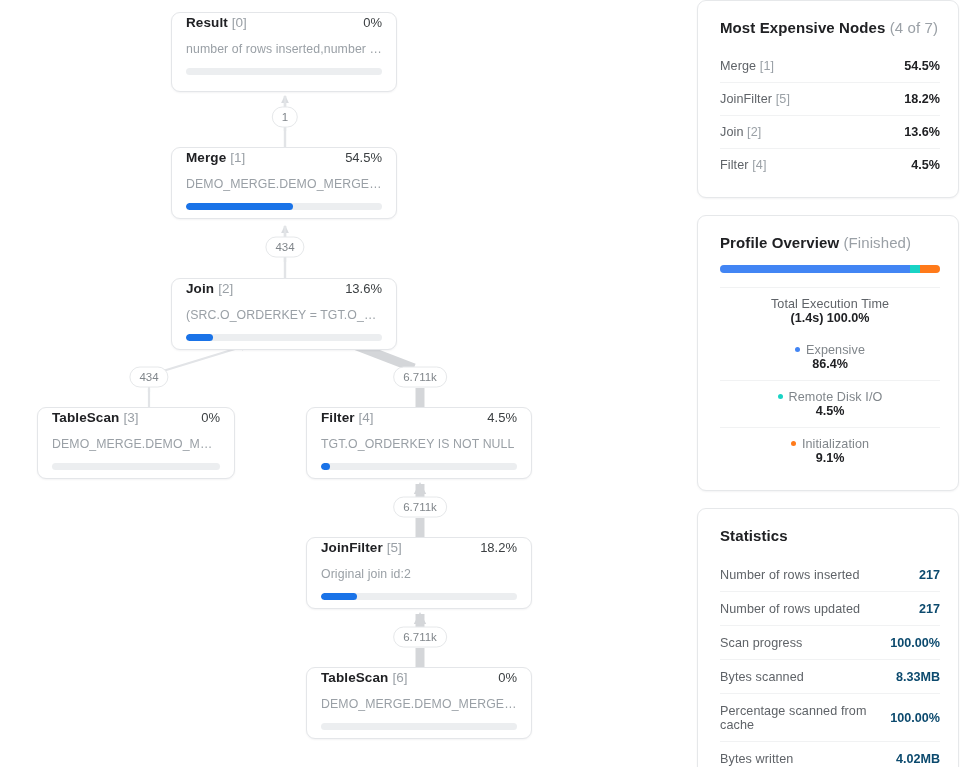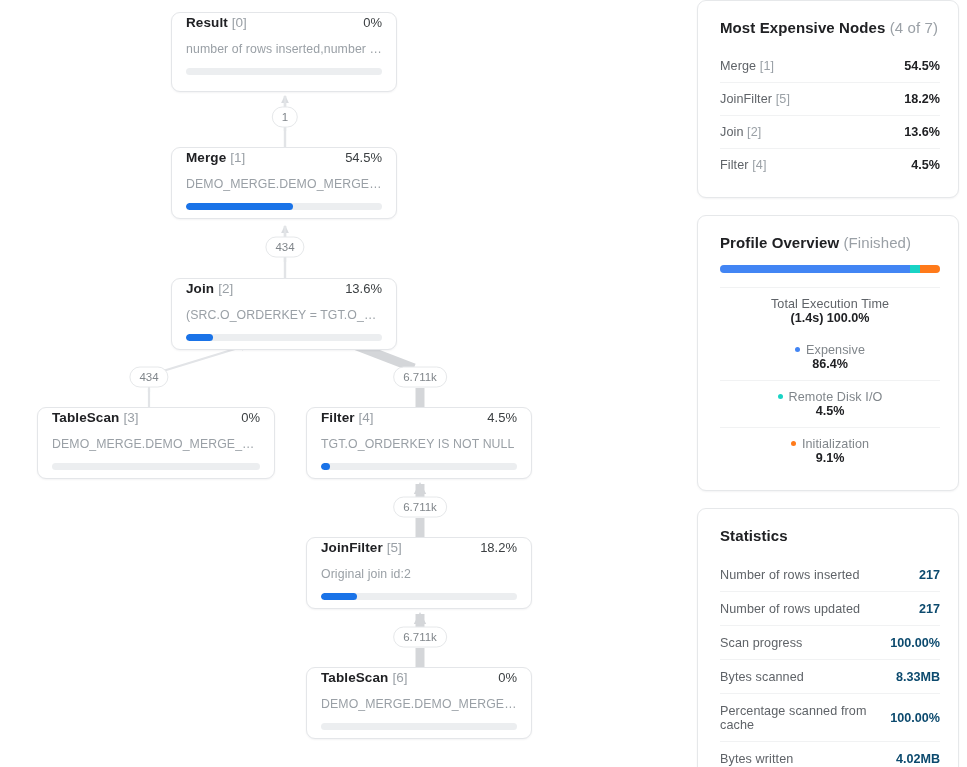--- a/index.html
+++ b/index.html
@@ -160,21 +160,21 @@
       <div class="node" style="left: 171px; top: 278px; width: 226px; height: 72px;">
         <div class="node-head">
           <div><span class="node-title">Join</span><span class="node-idx">[2]</span></div>
           <span class="node-pct">13.6%</span>
         </div>
         <div class="node-sub">(SRC.O_ORDERKEY = TGT.O_ORDERKEY)</div>
         <div class="bar-track">
           <div class="bar-fill" style="width: 13.6%;"></div>
         </div>
       </div>
-      <div class="node" style="left: 37px; top: 407px; width: 238px; height: 72px;">
+      <div class="node" style="left: 37px; top: 407px; width: 198px; height: 72px;">
         <div class="node-head">
           <div><span class="node-title">TableScan</span><span class="node-idx">[3]</span></div>
           <span class="node-pct">0%</span>
         </div>
         <div class="node-sub">DEMO_MERGE.DEMO_MERGE_SCHEMA…</div>
         <div class="bar-track">
           <div class="bar-fill" style="width: 0%;"></div>
         </div>
       </div>
       <div class="node" style="left: 306px; top: 407px; width: 226px; height: 72px;">

